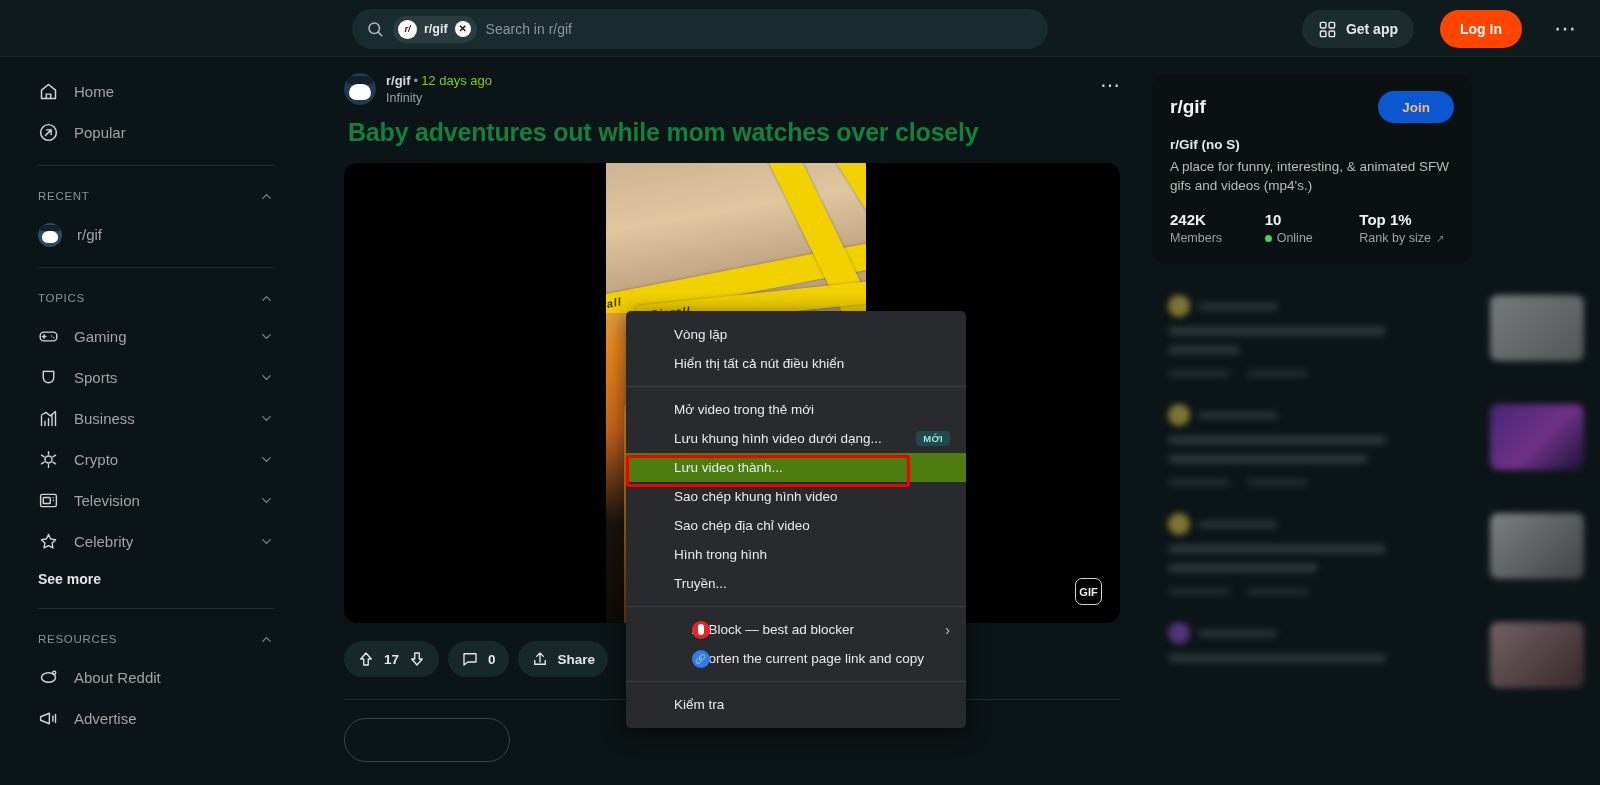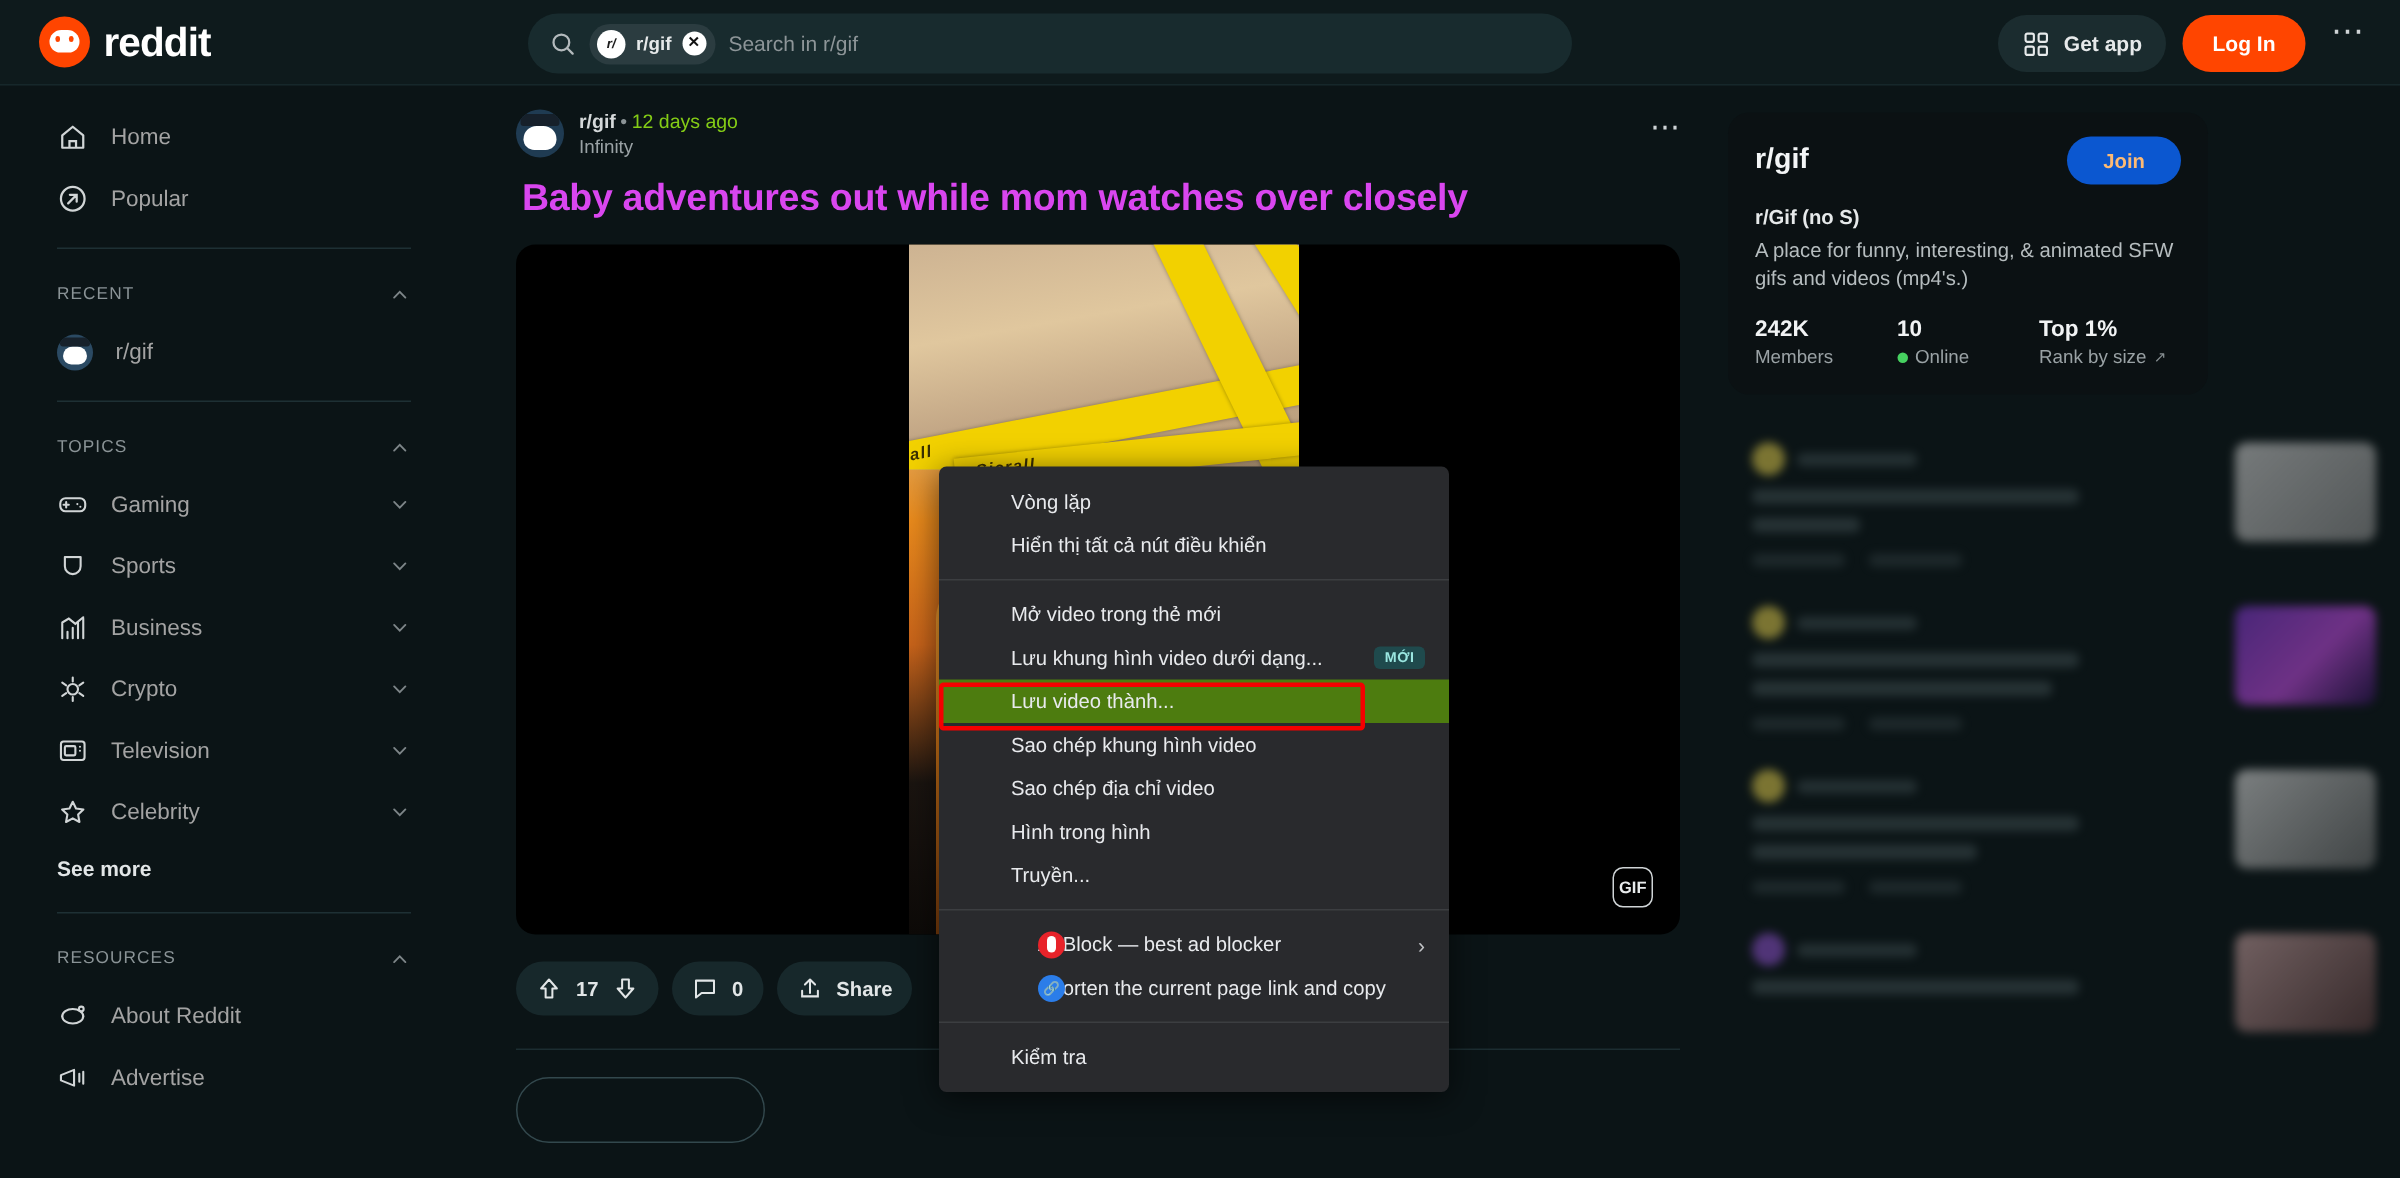--- a/index.html
+++ b/index.html
@@ -57,21 +57,21 @@
     width: 16px; height: 16px; border-radius: 50%; background: #fff;
     color: #111; font-size: 10px; line-height: 16px; text-align: center;
     font-weight: bold;
   }
   .srch-input {
     flex: 1; background: transparent; border: none; outline: none;
     color: #cdd2d4; font-size: 14px; font-family: "Liberation Sans", sans-serif;
   }
   .srch-input::placeholder { color: #8d9598; }
 
-  .hdr-right { position: absolute; right: 18px; top: 10px; display: flex; gap: 11px; }
+  .hdr-right { position: absolute; right: 18px; top: 10px; display: flex; align-items: center; gap: 26px; }
   .getapp {
     display: flex; align-items: center; gap: 9px; height: 38px; padding: 0 16px;
     background: #1b2c2f; border-radius: 20px; color: #e6e9ea;
     font-size: 14px; font-weight: bold; cursor: pointer;
   }
   .login {
     height: 38px; padding: 0 20px; background: #ff4500; border-radius: 20px;
     color: #fff; font-size: 14px; font-weight: bold; display: flex;
     align-items: center; cursor: pointer; border: none;
     font-family: "Liberation Sans", sans-serif;
@@ -126,21 +126,21 @@
     content:""; position:absolute; left:3px; top:3px; width:26px; height:8px;
     background:#16202a; border-radius:2px;
   }
   .meta-line1 { font-size: 13px; color: #d5d9da; }
   .meta-line1 b { font-weight: bold; }
   .meta-dot { color: #8b9396; margin: 0 3px; }
   .meta-time { color: #84cc16; }
   .meta-line2 { font-size: 12.5px; color: #9aa2a5; margin-top: 3px; }
   .post-dots { margin-left: auto; color: #cfd4d6; font-size: 20px; cursor: pointer; padding: 2px 8px; line-height:1; }
   .post-title {
-    font-size: 25px; font-weight: bold; color: #d946ef; margin: 13px 0 0 4px;
+    font-size: 25px; font-weight: bold; color: #15803d; margin: 13px 0 0 4px;
     letter-spacing: -0.2px;
   }
 
   .video-frame {
     position: relative; margin-top: 16px; width: 776px; height: 460px;
     background: #000; border-radius: 13px; overflow: hidden;
   }
   .vid-inner {
     position: absolute; left: 262px; top: 0; width: 260px; height: 460px;
     background: linear-gradient(180deg,#c8a97a 0%,#d8bb86 18%,#e98a1c 40%,#c7631a 58%,#1a1410 78%,#0d0a08 100%);
@@ -280,24 +280,20 @@
     position: absolute; left: 626px; top: 455px; width: 284px; height: 32px;
     border: 3px solid #f40000; border-radius: 3px; z-index: 65; pointer-events: none;
   }
 </style>
 </head>
 <body>
 
 <div class="app">
 
   <div class="header">
-    <div class="brand">
-      <div class="brand-logo"></div>
-      <div class="brand-word">reddit</div>
-    </div>
 
     <div class="searchwrap">
       <svg class="srch-icon" viewBox="0 0 24 24" fill="none" stroke="#cfd4d6" stroke-width="2">
         <circle cx="11" cy="11" r="7"></circle>
           <line x1="16.5" y1="16.5" x2="21" y2="21" stroke-linecap="round"></line>
       </svg>
       <div class="srch-chip">
         <div class="chip-av">r/</div>
         <div class="chip-label">r/gif</div>
         <div class="chip-x">✕</div>

